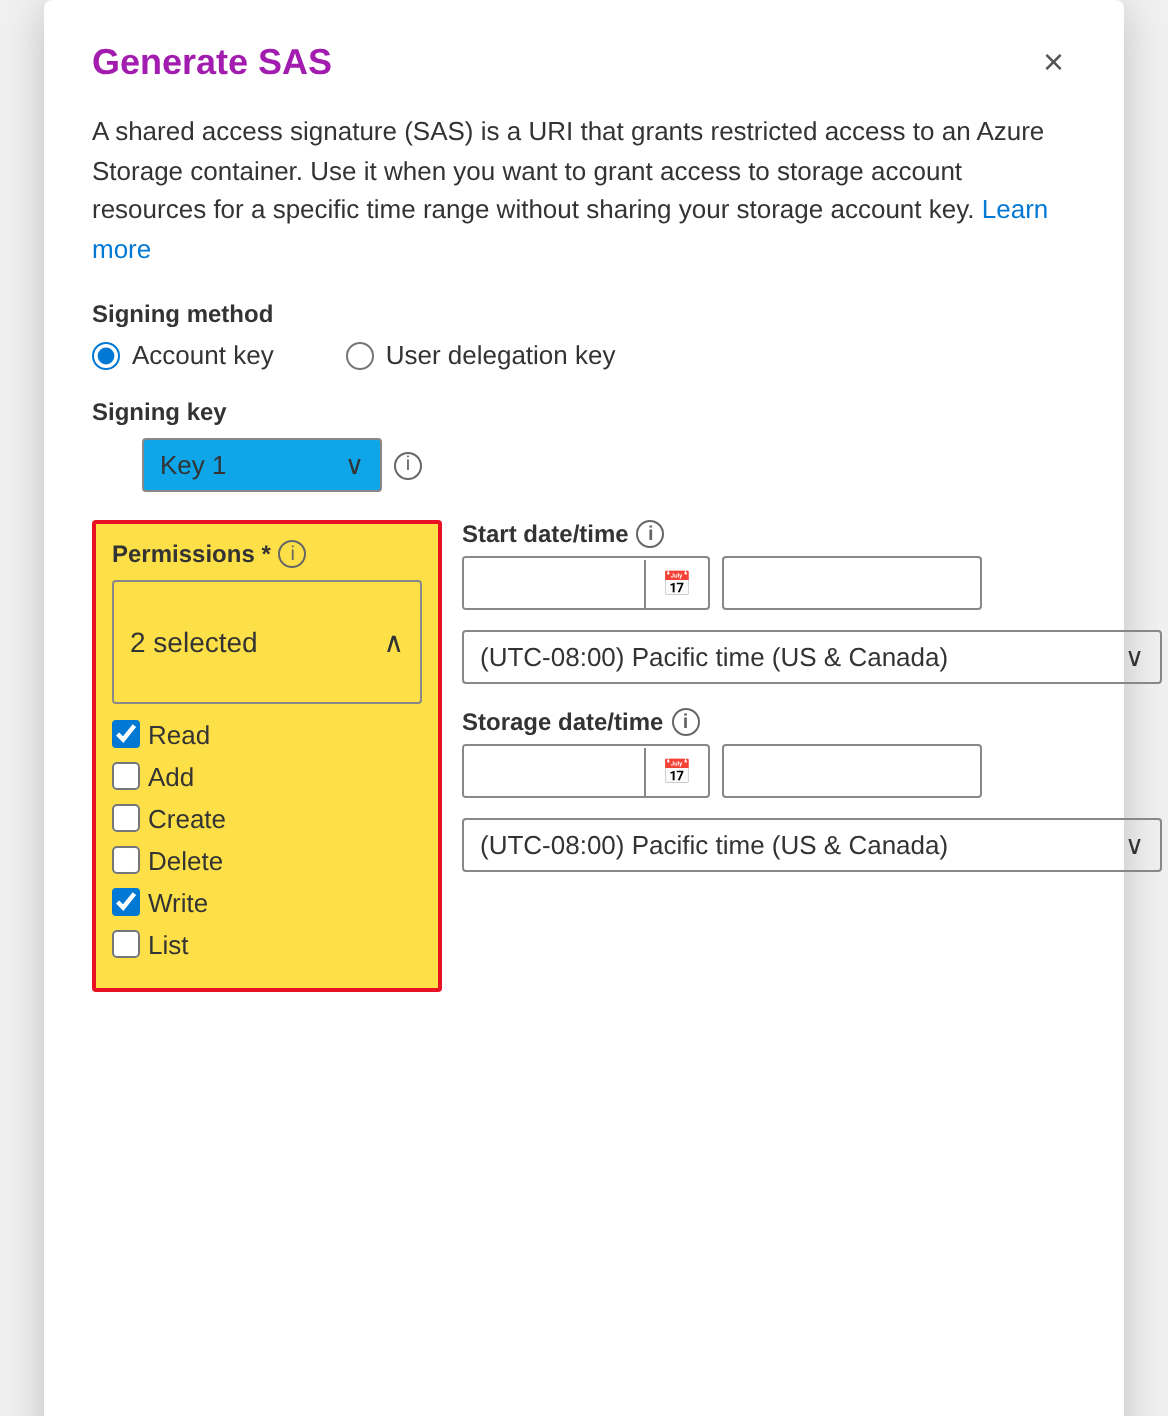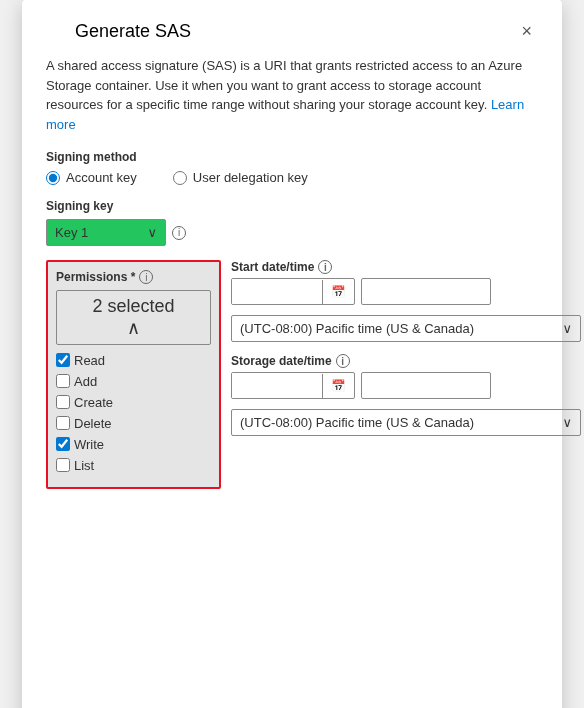--- a/index.html
+++ b/index.html
@@ -22,23 +22,22 @@
       position: relative;
     }
     .dialog-header {
       display: flex;
       justify-content: space-between;
       align-items: center;
       margin-bottom: 14px;
     }
     .dialog-title {
       font-size: 18px;
-      font-weight: 400;
-      color: #000000;
-      margin-left: 29px;
+      font-weight: 700;
+      color: #a21caf;
     }
     .close-btn {
       background: none;
       border: none;
       font-size: 18px;
       cursor: pointer;
       color: #555;
       line-height: 1;
       padding: 2px 6px;
     }
@@ -82,53 +81,53 @@
       display: flex;
       align-items: center;
       gap: 6px;
       margin-bottom: 14px;
     }
     .dropdown {
       width: 120px;
       padding: 5px 8px;
       border: 1px solid #8a8886;
       border-radius: 2px;
-      background: #22c55e;
+      background: #0ea5e9;
       font-size: 13px;
       color: #333;
       cursor: pointer;
       display: flex;
       align-items: center;
       justify-content: space-between;
+      margin-left: 25px;
     }
     .permissions-section {
       border: 2px solid #e81123;
       border-radius: 2px;
       padding: 8px;
       width: 175px;
       position: relative;
-      background: #e5e5e5;
+      background: #fde047;
     }
     .permissions-label-row {
       display: flex;
       align-items: center;
       gap: 4px;
     }
     .perm-dropdown {
       display: flex;
       align-items: center;
       justify-content: space-between;
       border: 1px solid #8a8886;
       border-radius: 2px;
-      padding: 5px 8px;
-      font-size: 18px;
+      padding: 22px 8px;
+      font-size: 14px;
       color: #333;
       cursor: pointer;
       margin-bottom: 8px;
-      flex-direction: column;
     }
     .checkbox-item {
       display: flex;
       align-items: flex-start;
       gap: 4px;
       margin-bottom: 6px;
       cursor: pointer;
     }
     .checkbox-item input[type="checkbox"] {
       width: 14px;

